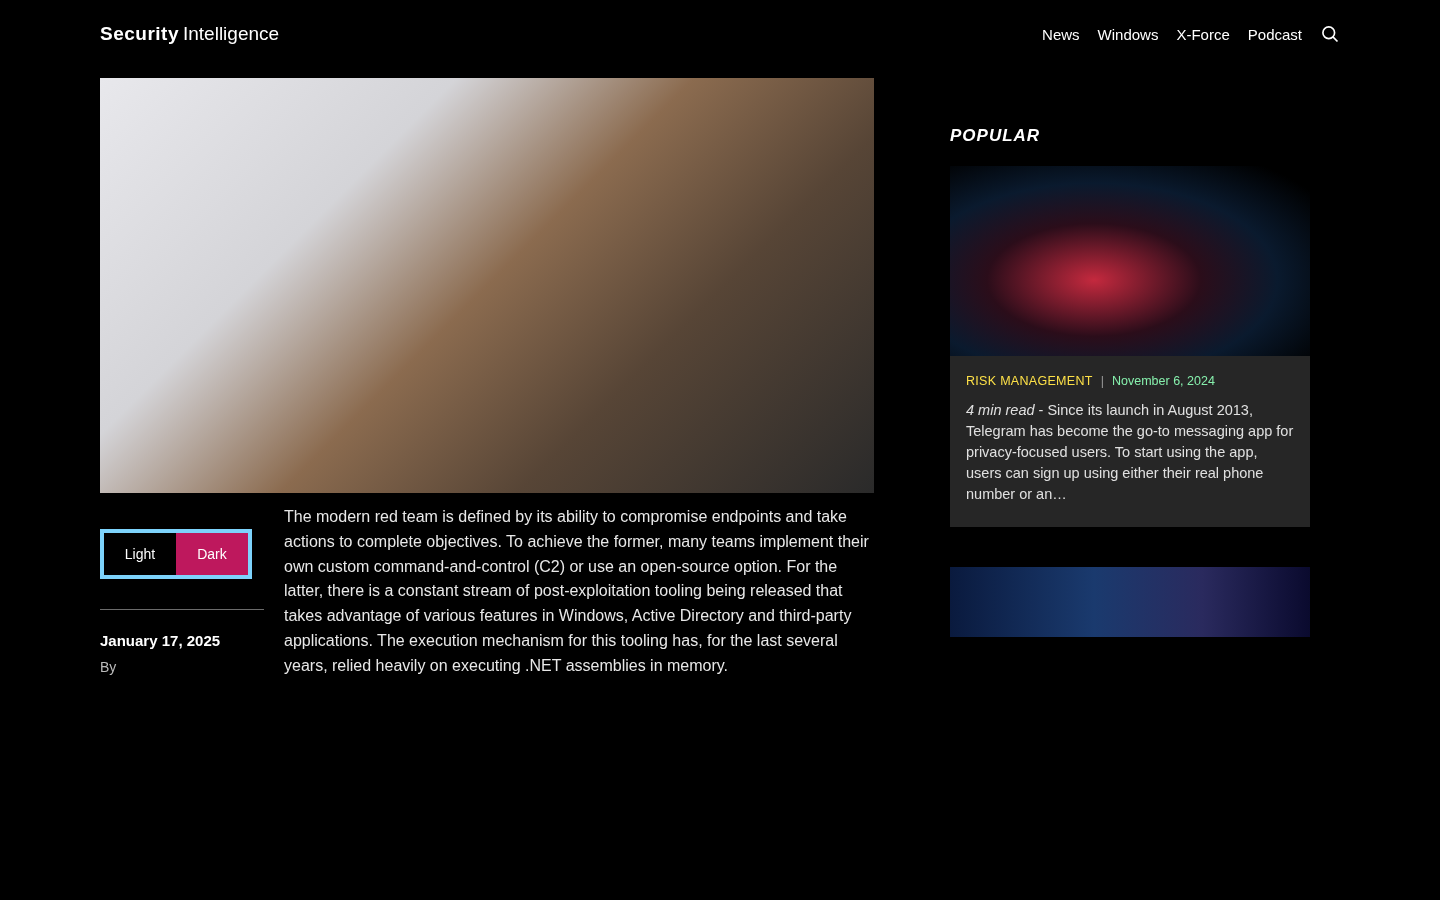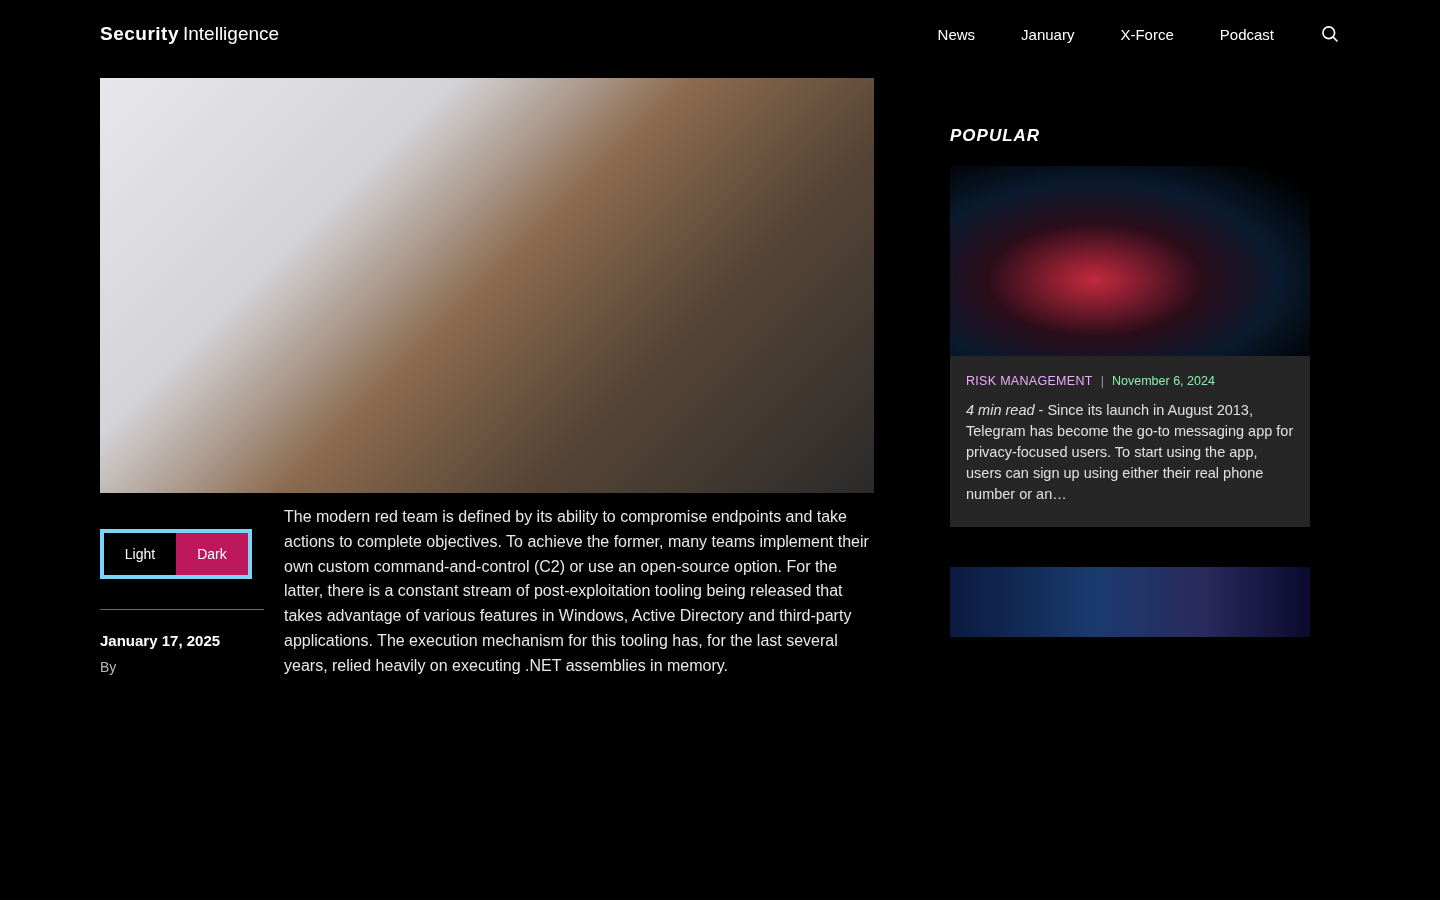--- a/index.html
+++ b/index.html
@@ -31,21 +31,21 @@
   font-weight: 700;
   letter-spacing: 0.5px;
 }
 .logo-light {
   font-weight: 300;
   margin-left: 4px;
 }
 .nav {
   display: flex;
   align-items: center;
-  gap: 46px;
+  gap: 18px;
 }
 .nav-link {
   color: #fff;
   font-size: 15px;
   text-decoration: none;
   cursor: pointer;
 }
 .search-icon {
   cursor: pointer;
   display: flex;
@@ -152,21 +152,21 @@
   padding: 18px 16px 22px 16px;
 }
 .card-meta {
   display: flex;
   align-items: center;
   gap: 8px;
   font-size: 12.5px;
   margin-bottom: 12px;
 }
 .card-category {
-  color: #f0abfc;
+  color: #fde047;
   letter-spacing: 0.3px;
 }
 .card-sep {
   color: #999;
 }
 .card-date {
   color: #86efac;
 }
 .card-title {
   font-size: 24px;
@@ -195,21 +195,21 @@
 </head>
 <body>
 
 <header class="header">
   <div class="logo">
     <span class="logo-bold">Security</span>
     <span class="logo-light">Intelligence</span>
   </div>
   <nav class="nav">
     <a class="nav-link">News</a>
-    <a class="nav-link">January</a>
+    <a class="nav-link">Windows</a>
     <a class="nav-link">X-Force</a>
     <a class="nav-link">Podcast</a>
     <span class="search-icon">
       <svg width="20" height="20" viewBox="0 0 24 24" fill="none" stroke="#fff" stroke-width="2">
         <circle cx="10.5" cy="10.5" r="7"></circle>
         <line x1="21" y1="21" x2="15.5" y2="15.5"></line>
       </svg>
     </span>
   </nav>
 </header>

